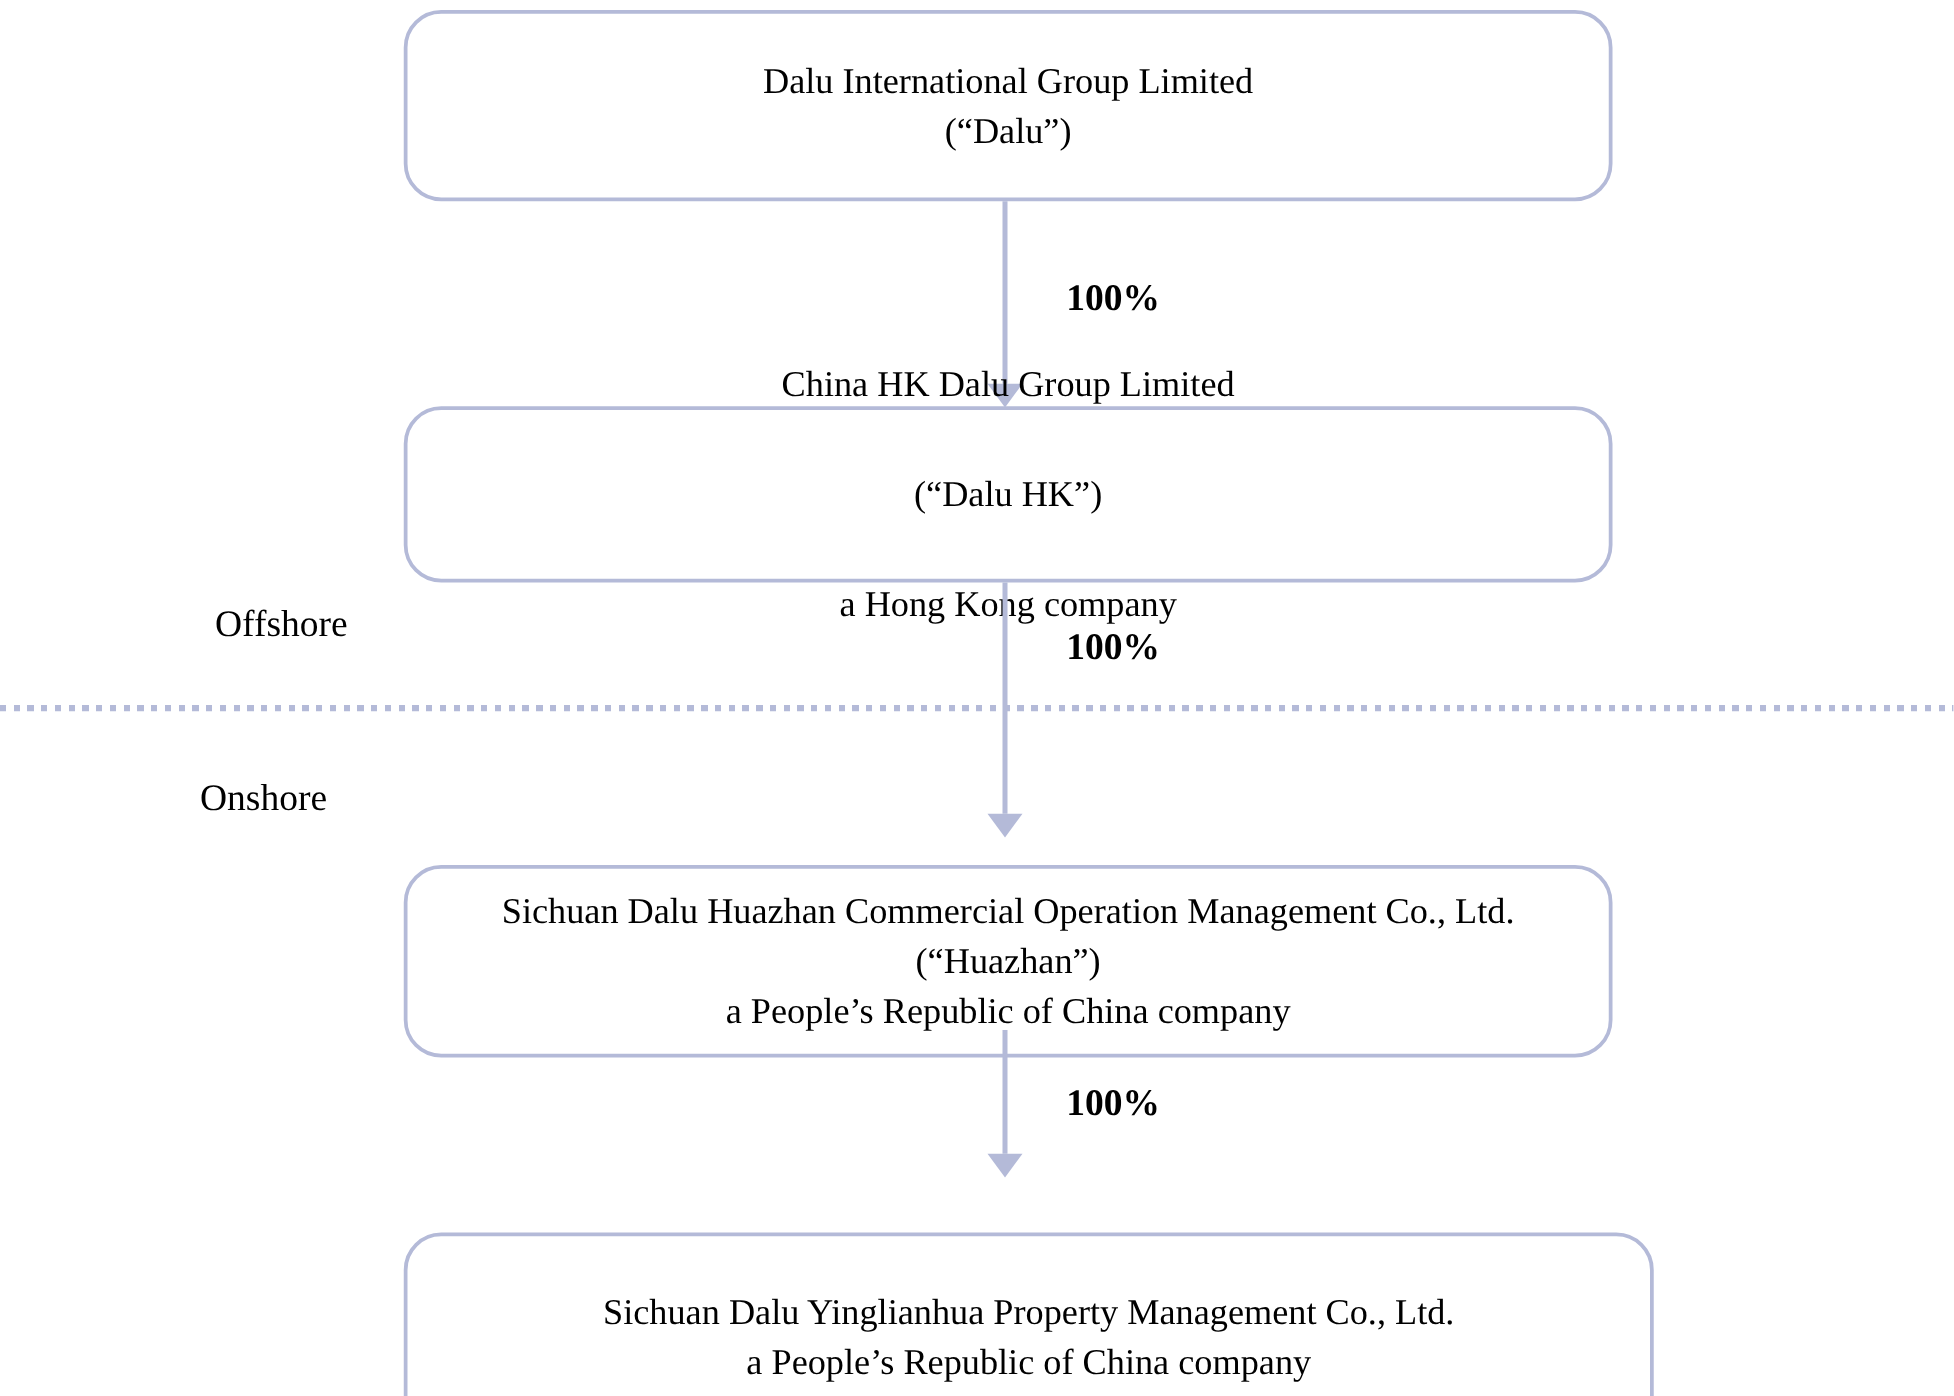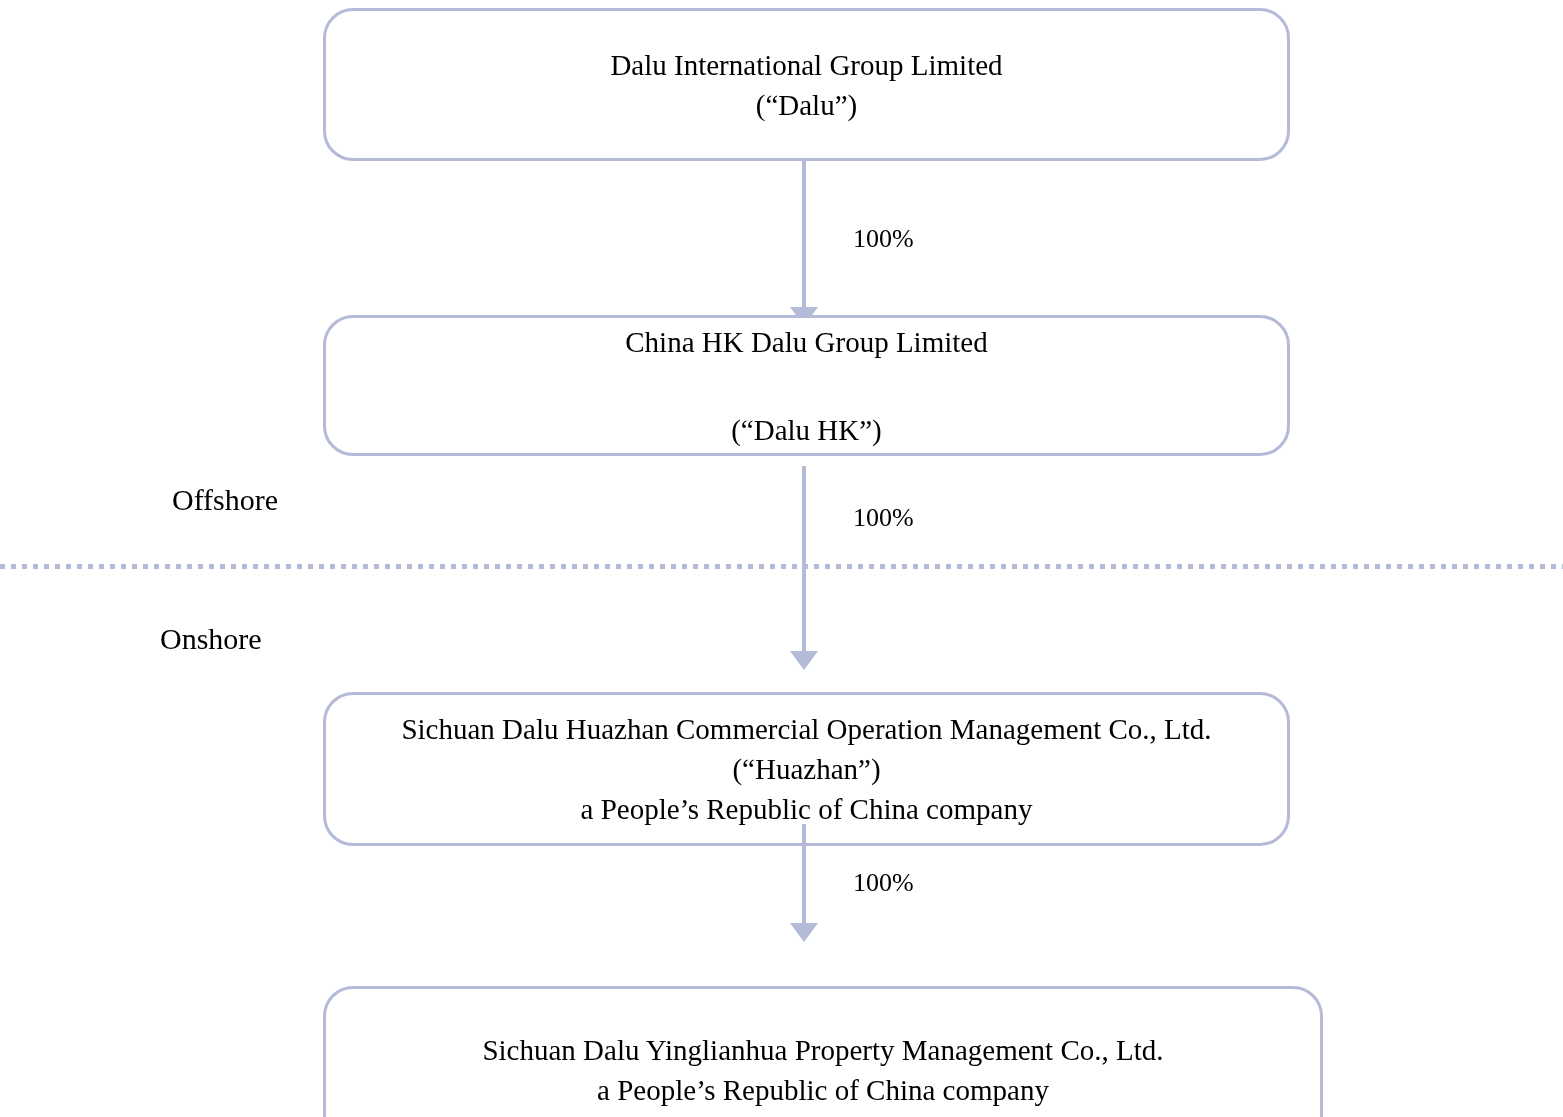--- a/index.html
+++ b/index.html
@@ -46,23 +46,24 @@
     left: 790px;
     width: 0;
     height: 0;
     border-left: 14px solid transparent;
     border-right: 14px solid transparent;
     border-top: 19px solid var(--line, #b4bad8);
   }
   .pct {
     position: absolute;
     left: 853px;
-    font-size: 26px;
+    font-size: 30px;
     line-height: 32px;
     white-space: nowrap;
+    font-weight: bold;
   }
   .region {
     position: absolute;
     left: 160px;
     font-size: 30px;
     line-height: 32px;
     white-space: nowrap;
   }
   .divider {
     position: absolute;
@@ -86,23 +87,24 @@
 
   <div class="node" style="top:8px; height:153px;">
     <div>Dalu International Group Limited</div>
     <div>(“Dalu”)</div>
   </div>
 
   <div class="vline" style="top:161px; height:146px;"></div>
   <div class="ahead" style="top:307px;"></div>
   <div class="pct" style="top:223px;">100%</div>
 
-  <div class="node" style="top:315px; height:141px;gap:48px;">
+  <div class="node" style="top:325px; height:141px;gap:48px;">
     <div>China HK Dalu Group Limited</div>
     <div>(“Dalu HK”)</div>
+    <div>a Hong Kong company</div>
   </div>
 
   <div class="vline" style="top:466px; height:185px;"></div>
   <div class="ahead" style="top:651px;"></div>
   <div class="pct" style="top:502px;">100%</div>
 
   <div class="region" style="top:484px;margin-left:12px;">Offshore</div>
   <div class="divider"></div>
   <div class="region" style="top:623px;">Onshore</div>
 

